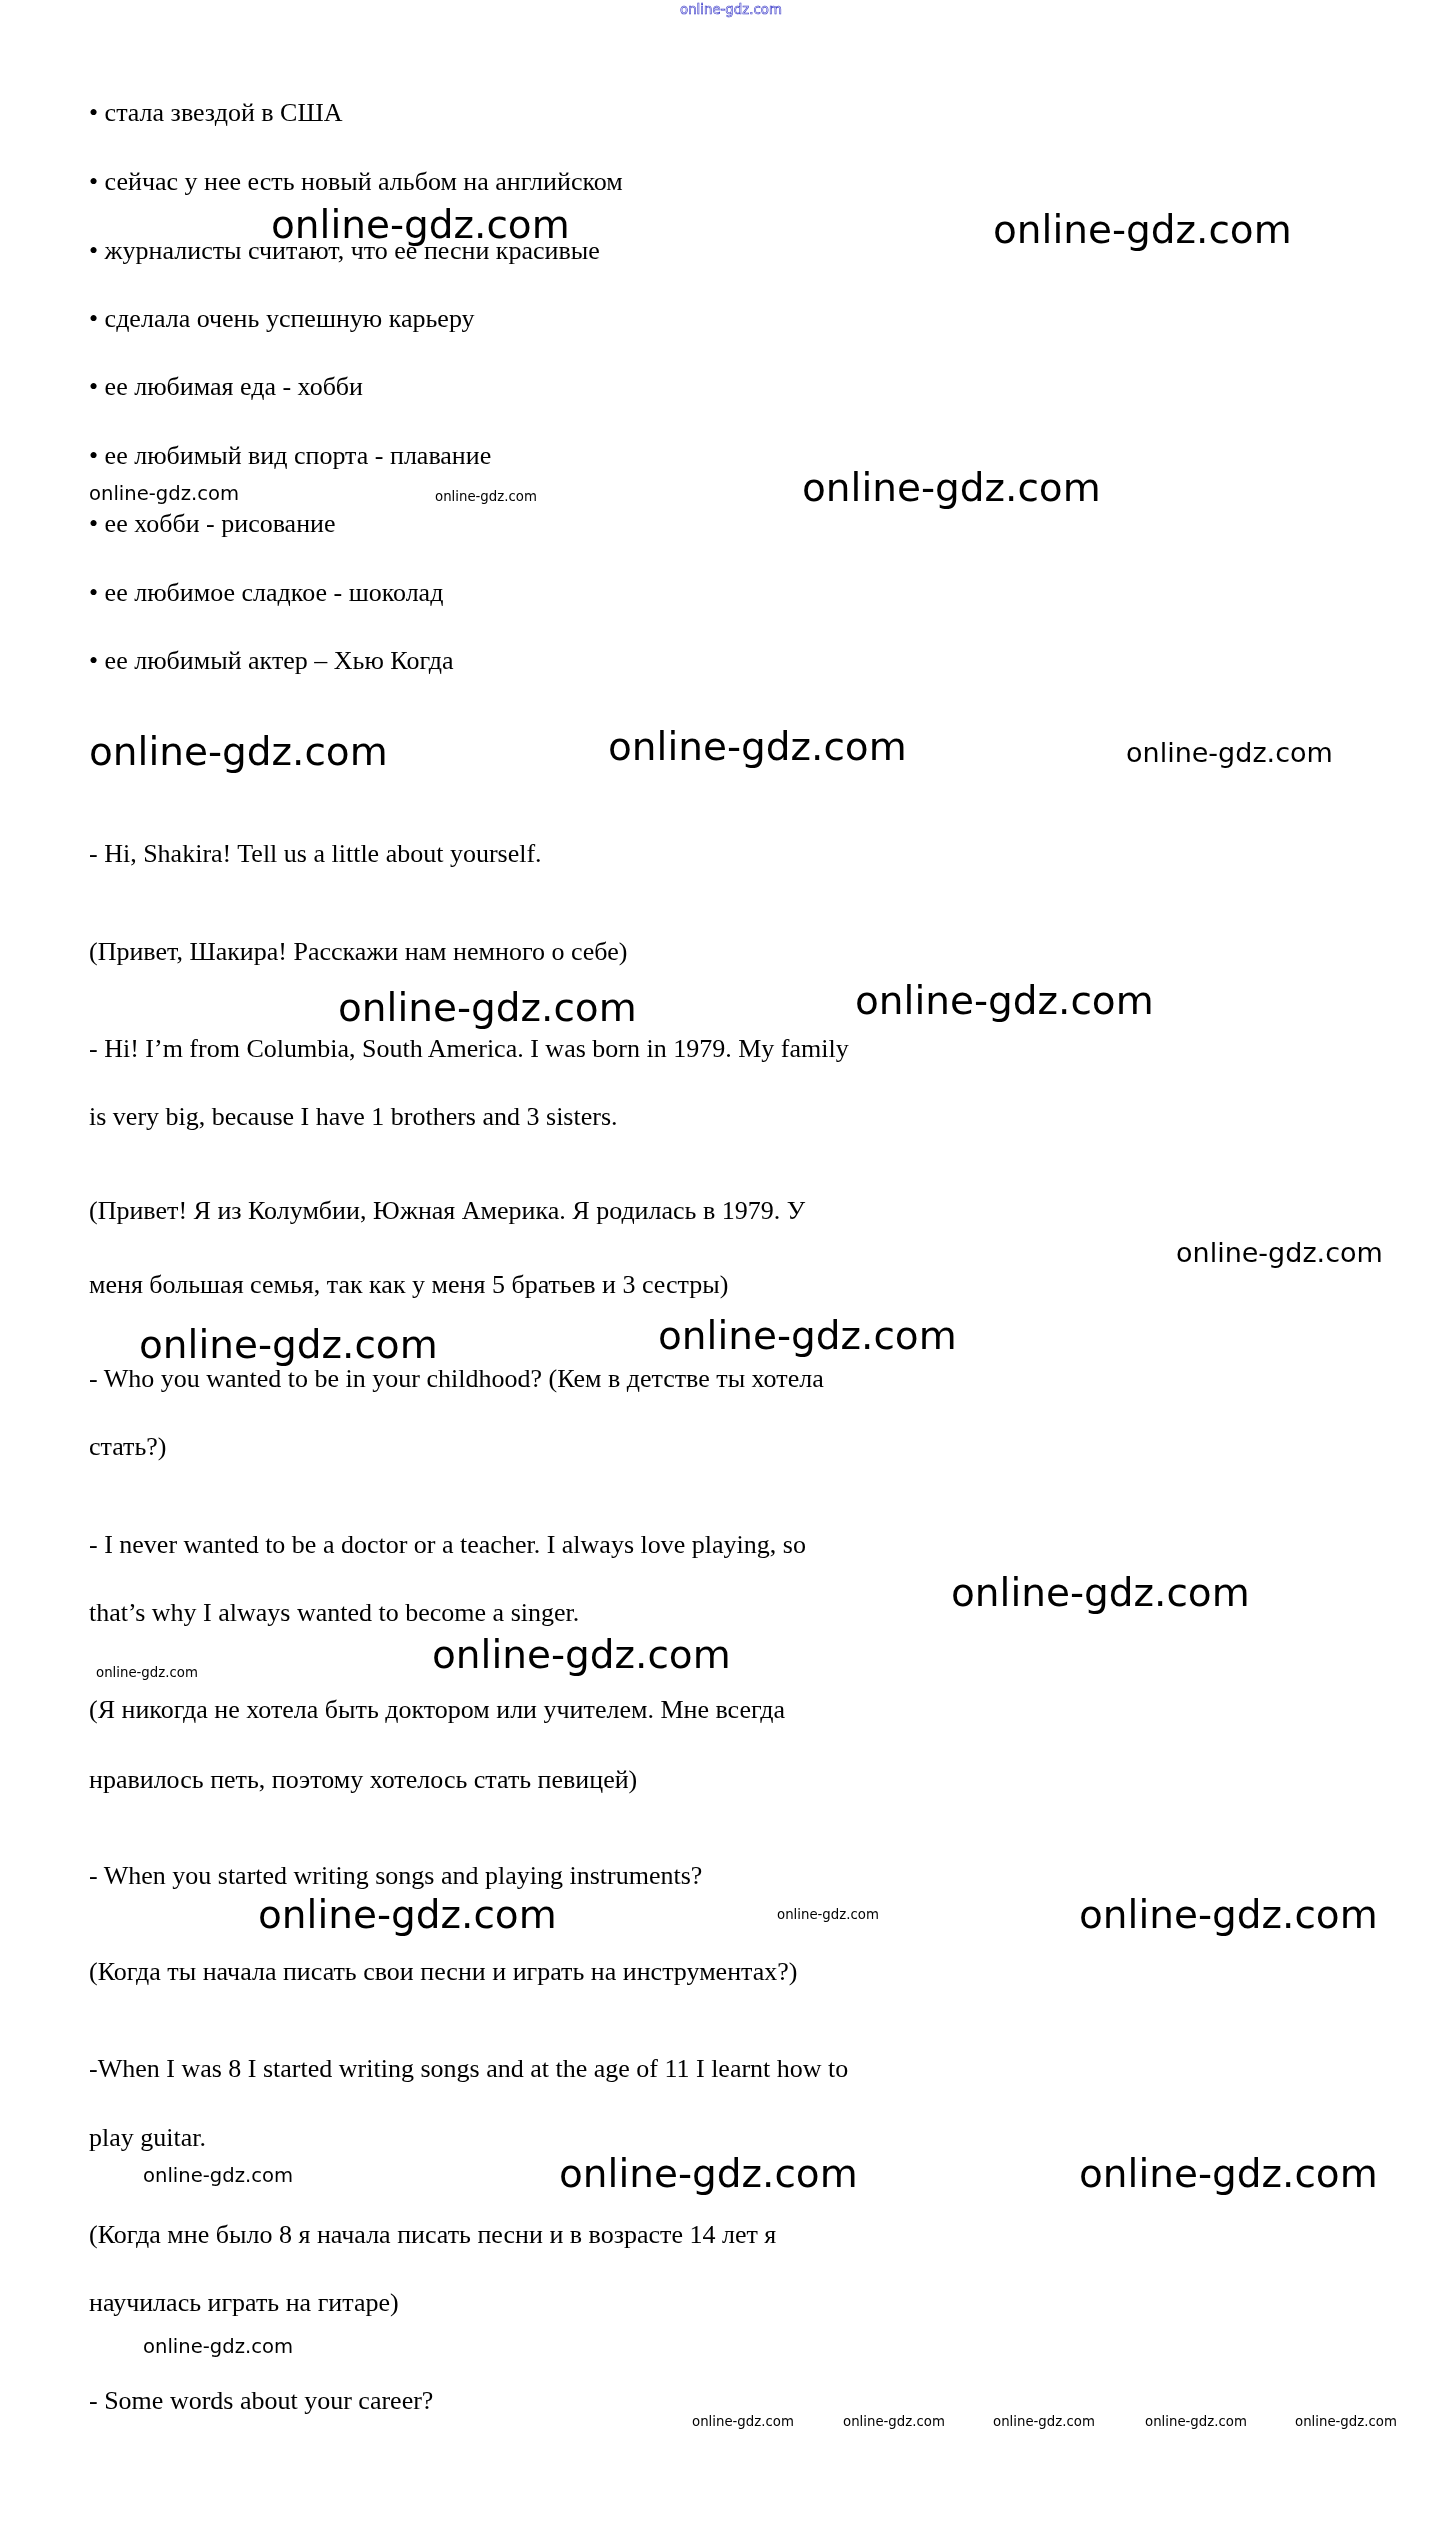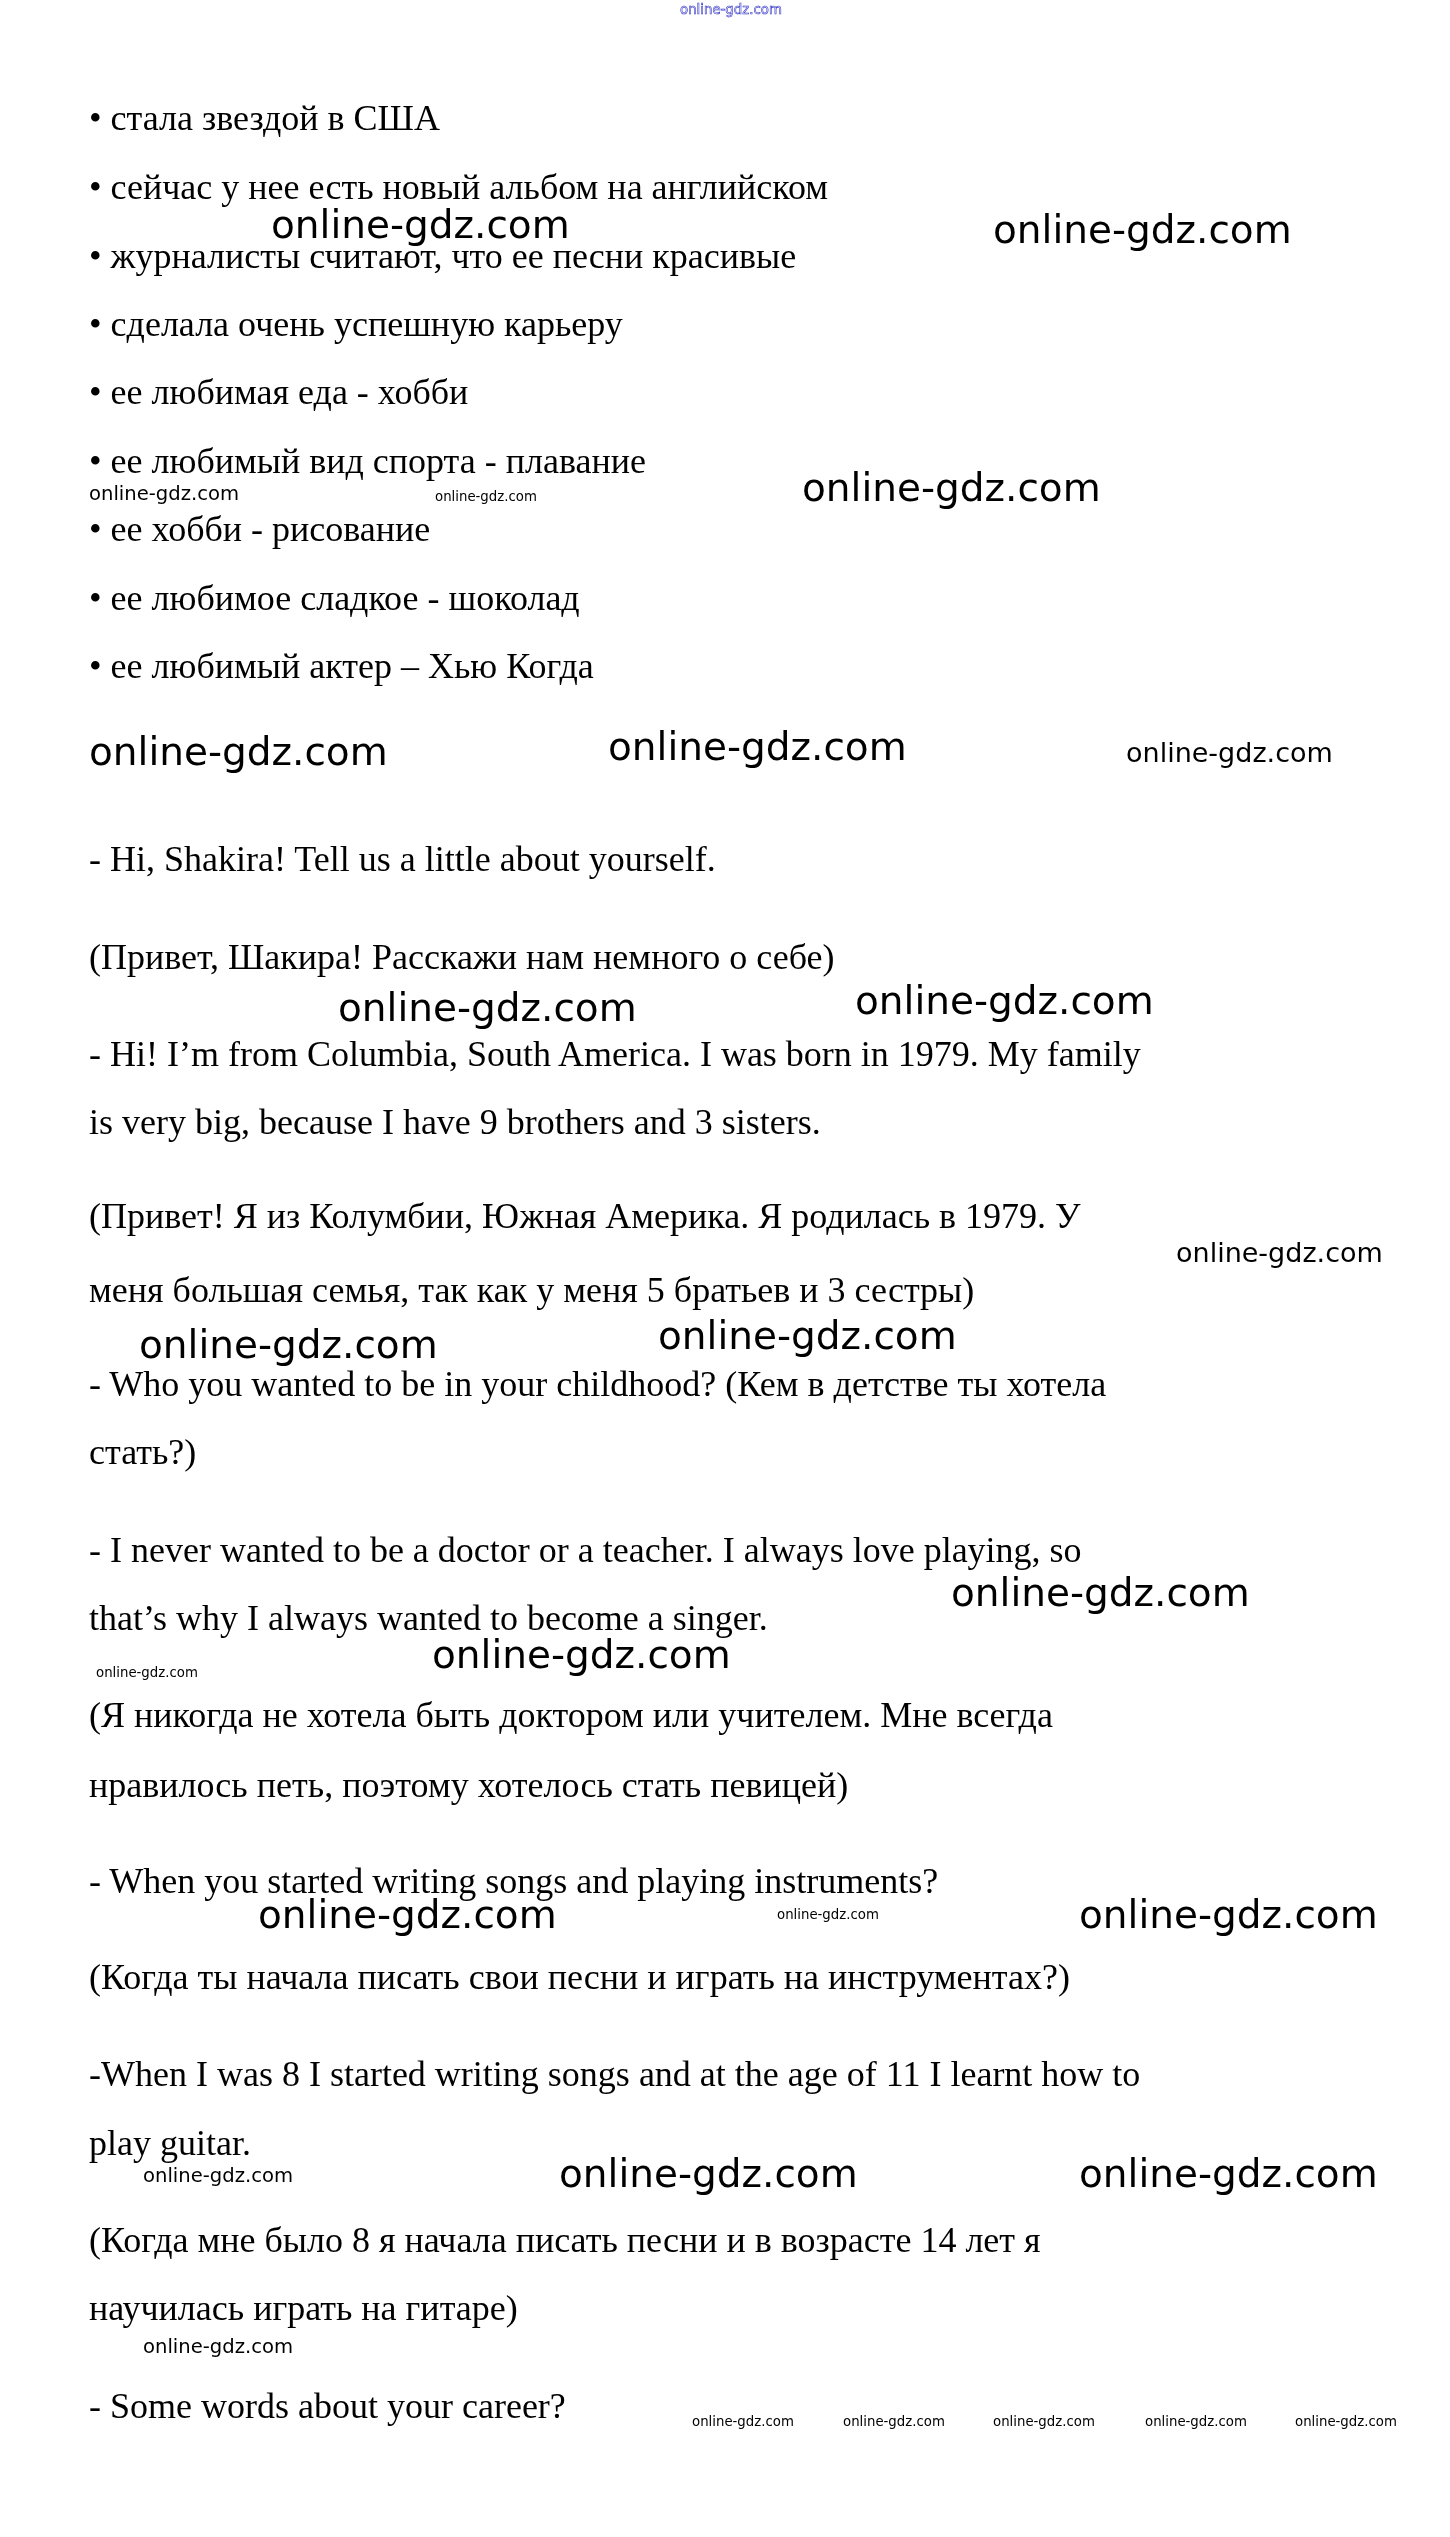--- a/index.html
+++ b/index.html
@@ -1,20 +1,20 @@
 <!DOCTYPE html>
 <html style="font-size:12.5px"><head>
 <meta charset="utf-8">
 <style>
   html, body { margin: 0; padding: 0; background: #ffffff; }
   body { width: 1450px; height: 2538px; position: relative; overflow: hidden; }
   .line {
     position: absolute; left: 89px; white-space: nowrap;
     font-family: "Liberation Serif", "DejaVu Serif", serif;
-    font-size: 36px; color: #000; line-height: 1;
+    font-size: 26px; color: #000; line-height: 1;
   }
   .wm {
     position: absolute; white-space: nowrap;
     font-family: "DejaVu Sans", "Liberation Sans", sans-serif;
     color: #000; line-height: 1;
   }
   .wm.big { font-size: 39px; }
   .wm.med { font-size: 27px; }
   .wm.sm { font-size: 19.6px; }
   .wm.xs { font-size: 13.3px; }
@@ -37,21 +37,21 @@
   <div class="line" style="top:443px">• ее любимый вид спорта - плавание</div>
   <div class="line" style="top:511px">• ее хобби - рисование</div>
   <div class="line" style="top:580px">• ее любимое сладкое - шоколад</div>
   <div class="line" style="top:648px">• ее любимый актер – Хью Когда</div>
 </div>
 
 <div>
   <div class="line" style="top:841px">- Hi, Shakira! Tell us a little about yourself.</div>
   <div class="line" style="top:939px">(Привет, Шакира! Расскажи нам немного о себе)</div>
   <div class="line" style="top:1036px">- Hi! I’m from Columbia, South America. I was born in 1979. My family</div>
-  <div class="line" style="top:1104px">is very big, because I have 9 brothers and 3 sisters.</div>
+  <div class="line" style="top:1104px">is very big, because I have 1 brothers and 3 sisters.</div>
   <div class="line" style="top:1198px">(Привет! Я из Колумбии, Южная Америка. Я родилась в 1979. У</div>
   <div class="line" style="top:1272px">меня большая семья, так как у меня 5 братьев и 3 сестры)</div>
   <div class="line" style="top:1366px">- Who you wanted to be in your childhood? (Кем в детстве ты хотела</div>
   <div class="line" style="top:1434px">стать?)</div>
   <div class="line" style="top:1532px">- I never wanted to be a doctor or a teacher. I always love playing, so</div>
   <div class="line" style="top:1600px">that’s why I always wanted to become a singer.</div>
   <div class="line" style="top:1697px">(Я никогда не хотела быть доктором или учителем. Мне всегда</div>
   <div class="line" style="top:1767px">нравилось петь, поэтому хотелось стать певицей)</div>
   <div class="line" style="top:1863px">- When you started writing songs and playing instruments?</div>
   <div class="line" style="top:1959px">(Когда ты начала писать свои песни и играть на инструментах?)</div>

